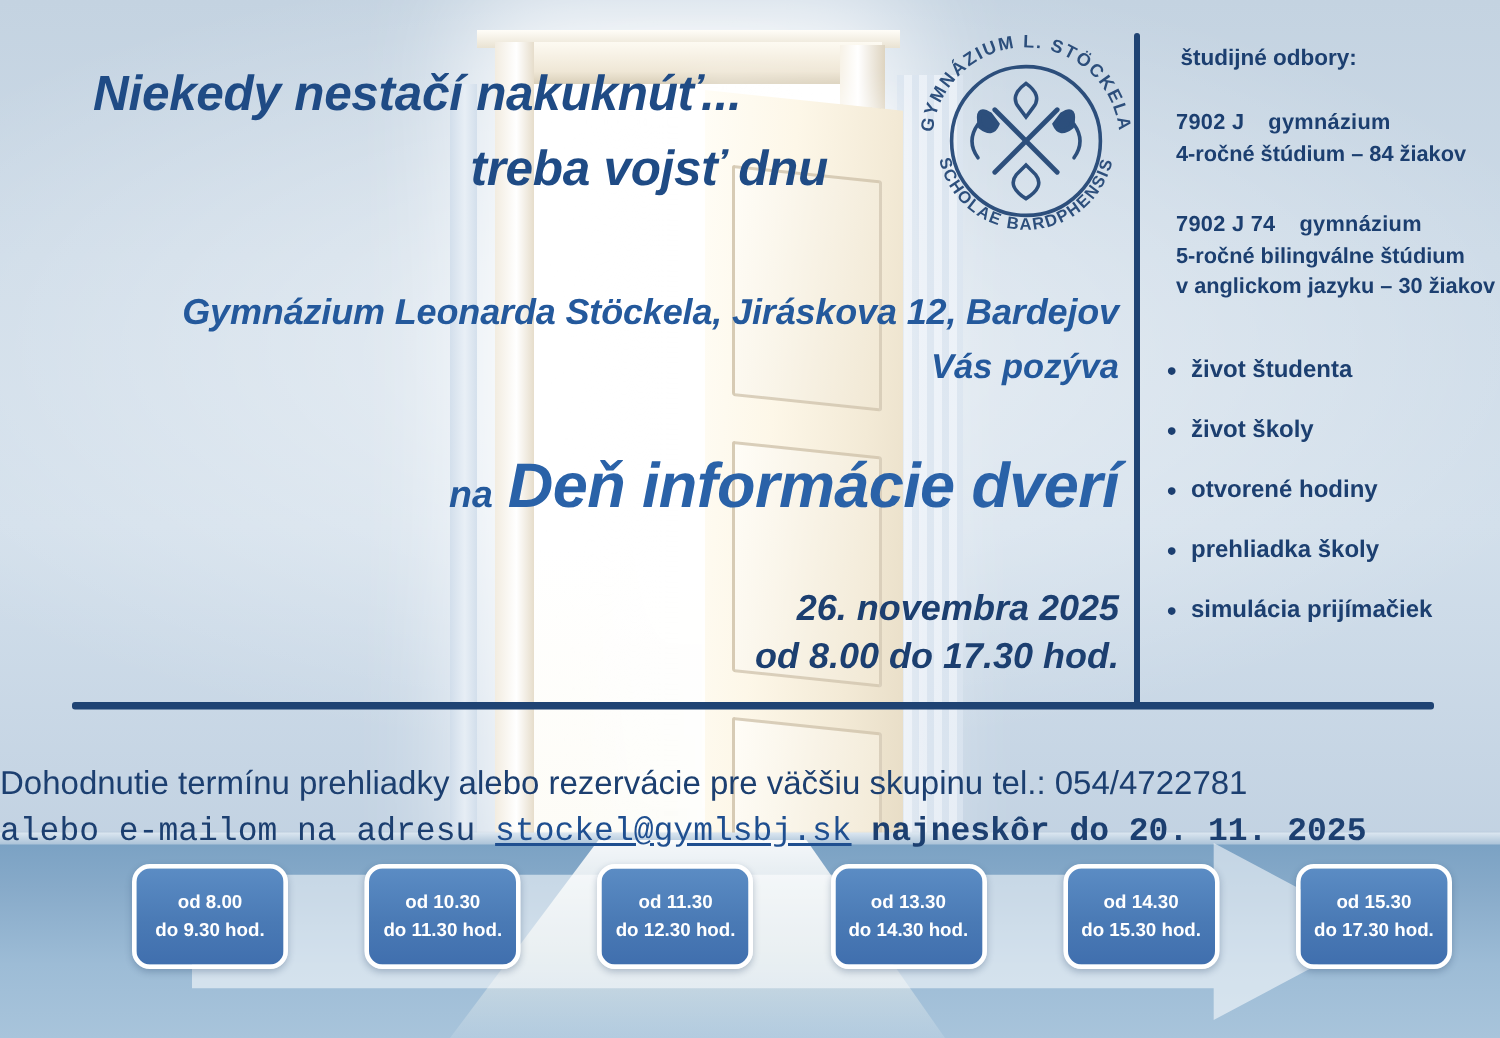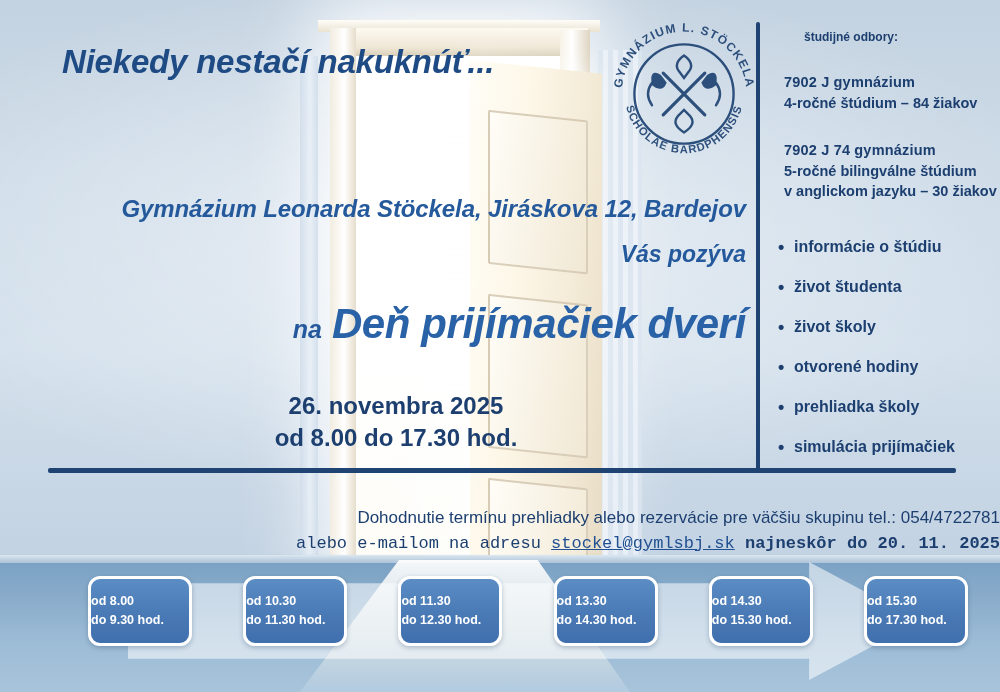--- a/index.html
+++ b/index.html
@@ -64,61 +64,61 @@
 
   
   .headline{position:absolute;left:62px;top:40px;width:660px;
     font-style:italic;font-weight:bold;font-size:33px;line-height:1.32;
     color:#1f4b85;letter-spacing:-.2px;}
   .headline .l2{display:block;text-align:right;padding-right:170px;margin-top:6px;}
 
   .school{position:absolute;left:46px;top:195px;width:700px;
     font-style:italic;font-weight:bold;font-size:24px;color:#24599c;
     text-align:right;letter-spacing:-.1px;}
-  .invite{position:absolute;left:46px;top:241px;width:700px;
+  .invite{position:absolute;left:46px;top:231px;width:700px;
     font-style:italic;font-weight:bold;font-size:23px;color:#24599c;text-align:right;}
 
   .event{position:absolute;left:40px;top:300px;width:706px;text-align:right;
     white-space:nowrap;}
   .event .na{font-style:italic;font-weight:bold;font-size:25px;color:#24599c;
     vertical-align:baseline;margin-right:10px;}
   .event .big{font-style:italic;font-weight:bold;font-size:42px;color:#2a62a8;
     letter-spacing:-.4px;}
 
-  .when{position:absolute;left:46px;top:390px;width:700px;text-align:center;
-    font-weight:bold;font-size:24px;line-height:1.32;color:#1c3f70;}
-
-  
-  .rc-title{position:absolute;left:804px;top:30px;font-weight:bold;font-size:12px;color:#1c3f70;}
+  .when{position:absolute;left:46px;top:390px;width:700px;text-align:right;
+    font-style:italic;font-weight:bold;font-size:24px;line-height:1.32;color:#1c3f70;}
+
+  
+  .rc-title{position:absolute;left:787px;top:30px;font-weight:bold;font-size:15px;color:#1c3f70;}
   .prog{position:absolute;left:784px;font-size:14.5px;line-height:1.42;color:#1c3f70;font-weight:bold;}
   .prog.p-a{top:72px;}
   .prog.p-b{top:140px;}
   .prog .code{letter-spacing:.2px;}
-  .prog .code .nm{margin-left:4px;}
+  .prog .code .nm{margin-left:16px;}
   .bullets{position:absolute;left:778px;top:238px;width:218px;margin:0;padding:0;list-style:none;}
   .bullets li{font-weight:bold;font-size:16px;color:#1c3f70;margin-bottom:22px;
     padding-left:16px;position:relative;}
   .bullets li:before{content:"\2022";position:absolute;left:0;top:-1px;font-size:18px;}
 
   
-  .contact{position:absolute;left:0;top:505px;width:1000px;text-align:right;
-    font-size:17px;line-height:1.5;color:#1c3f70;}
+  .contact{position:absolute;left:0;top:505px;width:1000px;text-align:left;
+    font-size:22px;line-height:1.5;color:#1c3f70;}
   .contact .ln2{display:block;font-family:Liberation Mono, monospace;}
   .contact a{color:#1f4f90;text-decoration:underline;}
   .contact .bold{font-weight:bold;}
 
   
   .arrow{position:absolute;left:128px;top:562px;width:792px;height:118px;
     background:rgba(255,255,255,.55);
     clip-path:polygon(0 18%,86% 18%,86% 0,100% 50%,86% 100%,86% 82%,0 82%);}
   .slots{position:absolute;left:88px;top:576px;width:880px;height:70px;
     display:flex;justify-content:space-between;align-items:stretch;}
   .slot{flex:0 0 98px;background:linear-gradient(180deg,#5b8cc4 0%,#4a7ab5 55%,#406fae 100%);
     border:3px solid #ffffff;border-radius:12px;
-    display:flex;flex-direction:column;justify-content:center;
+    display:flex;flex-direction:column;align-items:center;justify-content:center;
     color:#ffffff;font-weight:bold;font-size:12.5px;line-height:1.55;
     box-shadow:0 2px 5px rgba(25,55,95,.28);}
 
   
   .logo{position:absolute;left:604px;top:14px;width:160px;height:160px;opacity:.92;}
 </style>
 </head>
 <body>
 
 <div id="poster">
@@ -163,27 +163,28 @@
       <path d="M60,86 q-10,14 0,28" stroke-width="3"></path>
       <path d="M140,86 q10,14 0,28" stroke-width="3"></path>
     </g>
   </svg>
 
   <div class="vrule"></div>
   <div class="hrule"></div>
 
   <div class="headline">
     <span>Niekedy nestačí nakuknúť...</span>
+    <span class="l2">treba vojsť dnu</span>
   </div>
 
   <div class="school">Gymnázium Leonarda Stöckela, Jiráskova 12, Bardejov</div>
   <div class="invite">Vás pozýva</div>
 
   <div class="event">
-    <span class="na">na</span><span class="big">Deň prijímačiek dverí</span>
+    <span class="na">na</span><span class="big">Deň informácie dverí</span>
   </div>
 
   <div class="when">
     <div>26. novembra 2025</div>
     <div>od 8.00 do 17.30 hod.</div>
   </div>
 
   <div class="rc-title">študijné odbory:</div>
 
   <div class="prog p-a">
@@ -195,21 +196,20 @@
 
   <div class="prog p-b">
     <div class="code">
       <span>7902 J 74</span><span class="nm">gymnázium</span>
     </div>
     <div>5-ročné bilingválne štúdium</div>
     <div>v anglickom jazyku – 30 žiakov</div>
   </div>
 
   <ul class="bullets">
-    <li>informácie o štúdiu</li>
     <li>život študenta</li>
     <li>život školy</li>
     <li>otvorené hodiny</li>
     <li>prehliadka školy</li>
     <li>simulácia prijímačiek</li>
   </ul>
 
   <div class="contact">
     <div>Dohodnutie termínu prehliadky alebo rezervácie pre väčšiu skupinu tel.: 054/4722781</div>
     <div class="ln2"><span>alebo e-mailom na adresu </span><a href="#">stockel@gymlsbj.sk</a><span class="bold"> najneskôr do 20. 11. 2025</span></div>

